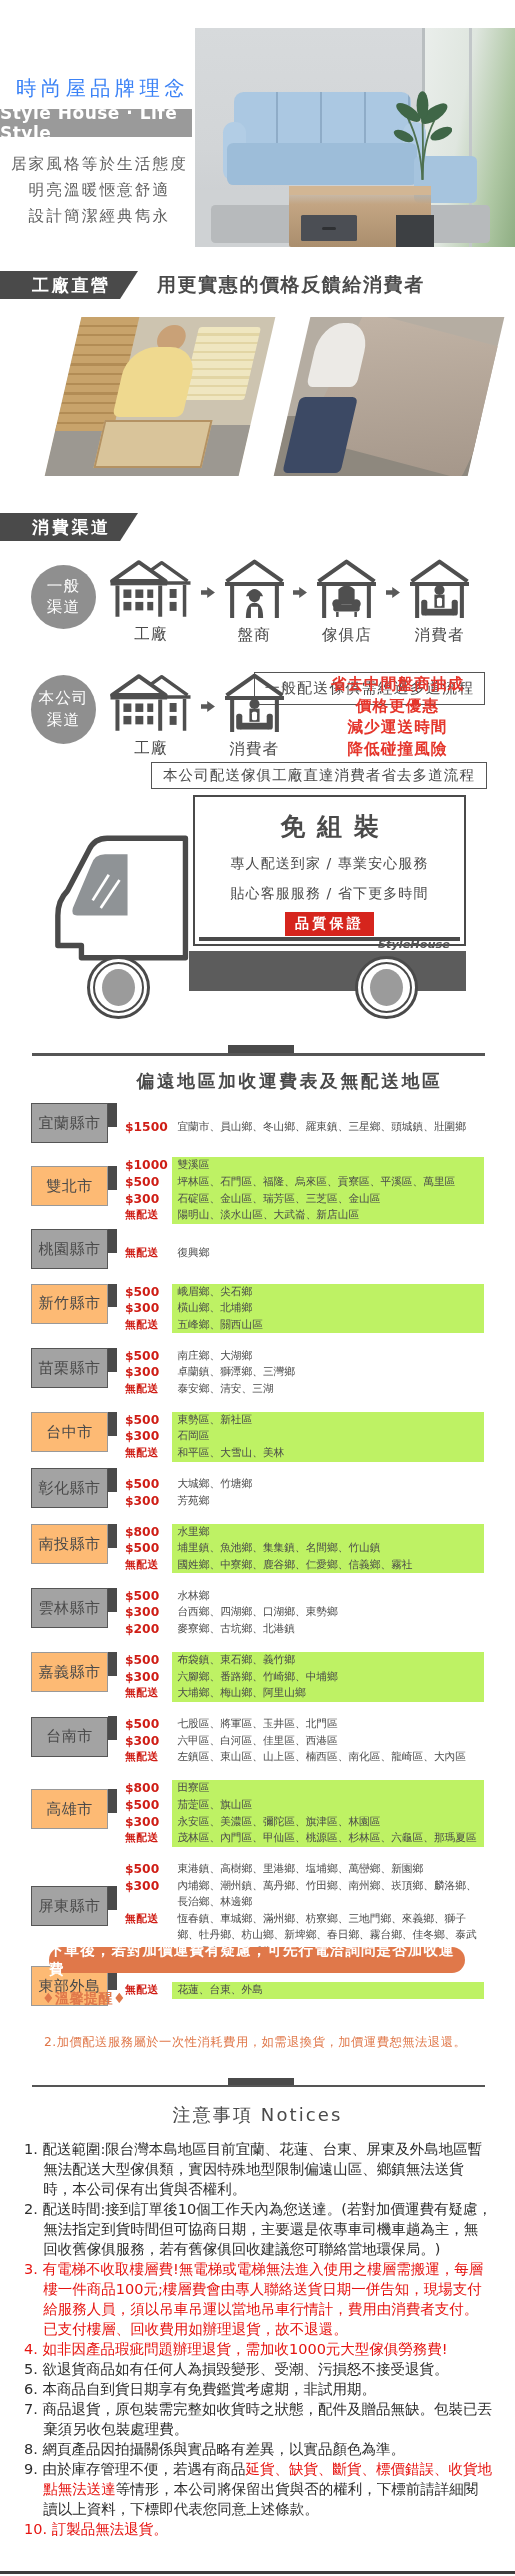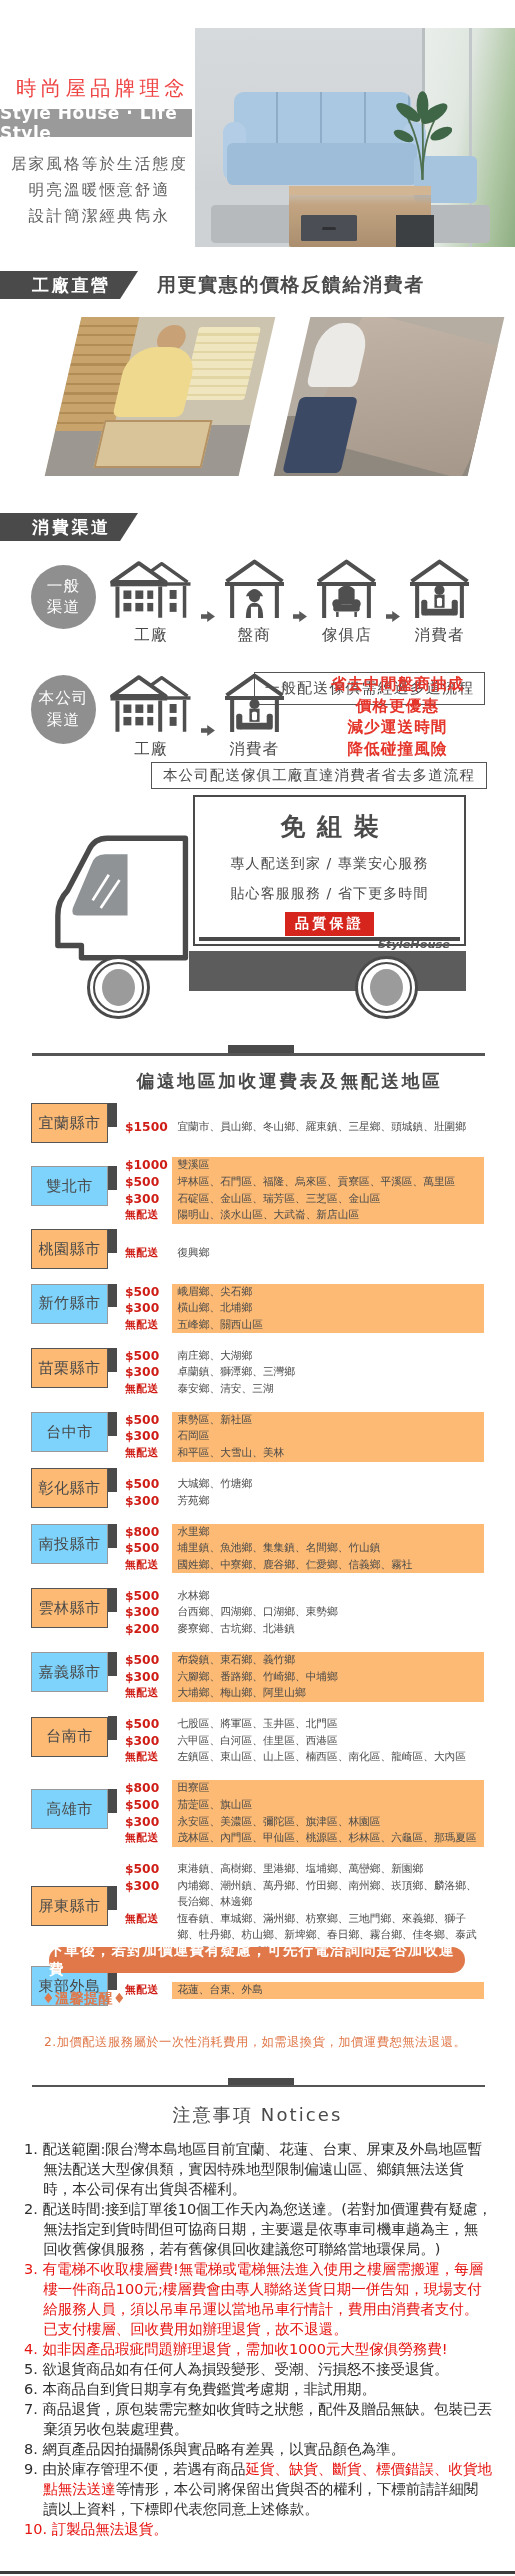--- a/index.html
+++ b/index.html
@@ -1,21 +1,21 @@
 <!DOCTYPE html>
 <html style="font-size:8.6px"><head>
 <meta charset="utf-8">
 <style>
   html,body{margin:0;padding:0;background:#fff;}
   #page{position:relative;width:515px;height:2576px;background:#fff;overflow:hidden;
         font-family:"DejaVu Sans","Liberation Sans",sans-serif;}
   .abs{position:absolute;}
 
   
-  .hero-title{left:16px;top:74px;font-size:20.4px;color:#ef4444;letter-spacing:4.3px;font-weight:500;}
+  .hero-title{left:16px;top:74px;font-size:20.4px;color:#3b82f6;letter-spacing:4.3px;font-weight:500;}
   .hero-banner{left:0;top:109px;width:192px;height:28px;background:#9a9a9a;color:#fff;
                font-size:17px;font-weight:bold;display:flex;align-items:center;justify-content:center;letter-spacing:0.5px;}
   .hero-lines{left:5.4px;top:151px;width:188px;text-align:center;}
   .hero-lines div{font-size:15.6px;color:#5f5f5f;letter-spacing:2.1px;line-height:26px;font-weight:500;font-family:Liberation Serif, serif;}
 
   .scene{left:195px;top:28px;width:320px;height:219px;overflow:hidden;
          background:linear-gradient(180deg,#d7dadc 0%,#d2d5d7 55%,#c8cbce 100%);}
   .scene .floor{position:absolute;bottom:0;left:0;width:100%;height:26%;background:#cfd2d4;}
   .scene .window{position:absolute;right:0;top:0;width:90px;height:100%;
          background:linear-gradient(100deg,#eaeeeb 0%,#dfe6df 40%,#aec7a3 75%,#8fae83 100%);border-left:3.2px solid #b9bec0;}
@@ -40,21 +40,21 @@
               letter-spacing:2.7px;display:flex;align-items:center;padding-left:32px;box-sizing:border-box;
               clip-path:polygon(0 0,100% 0,87% 100%,0 100%);}
   .factory-headline{left:157px;top:272px;font-size:19px;color:#4a4a4a;font-weight:600;letter-spacing:1.6px;}
 
   .photo{top:317px;width:194px;height:159px;transform:skewX(-13deg);overflow:hidden;}
   .ph-floor{position:absolute;bottom:0;left:0;width:100%;background:#9c9891;}
   
   .ellipse{width:65px;background:#8f8f8f;border-radius:50%;color:#fff;display:flex;flex-direction:column;
            align-items:center;justify-content:center;}
   .ellipse div{font-size:15.6px;letter-spacing:1.1px;line-height:21.5px;}
-  .flow{display:flex;align-items:center;gap:8.6px;}
+  .flow{display:flex;align-items:flex-start;gap:8.6px;}
   .flow-step{display:flex;flex-direction:column;align-items:center;}
   .house-svg{width:61px;height:61px;}
   .house-svg.factory{width:82px;height:60px;}
   .flow-arrow{width:14.5px;height:13px;margin-top:28px;}
   .flow-label{font-size:15.6px;color:#4a4a4a;margin-top:6.4px;letter-spacing:1.1px;}
   .caption-box{border:1.1px solid #555;color:#4a4a4a;display:flex;align-items:center;justify-content:center;letter-spacing:1.1px;}
   .benefits{left:314px;top:674px;width:167px;text-align:center;color:#e5352b;font-weight:bold;}
   .benefits div{font-size:15.6px;line-height:21.5px;letter-spacing:1.1px;}
 
   
@@ -71,30 +71,30 @@
   .wheel .hub{position:absolute;left:11.8px;top:9.7px;right:11.8px;bottom:9.7px;background:#9b9b9b;border-radius:50%;}
   .bed{left:189px;top:951px;width:277px;height:40px;background:#5c5c5c;}
   .road-line{height:2.7px;background:#555;}
   .road-block{background:#4a4a4a;}
 
   
   .table-title{left:0;top:1069px;width:515px;text-align:center;font-size:17.7px;font-weight:bold;color:#4a4a4a;letter-spacing:2.7px;padding-left:32px;}
   #fee-table{left:0;top:1103px;width:515px;}
   .fee-group{display:flex;align-items:center;margin:0 31px 5.4px 31px;min-height:40px;}
   .county-cell{flex:0 0 94px;}
-  .county-box{position:relative;width:75px;height:38px;background:#fdba74;border:1.1px solid #555;
+  .county-box{position:relative;width:75px;height:38px;background:#a3a3a3;border:1.1px solid #555;
               display:flex;align-items:center;justify-content:center;font-size:15px;color:#4a4a4a;letter-spacing:0.5px;}
-  .fee-group.hl .county-box{background:#7dd3fc;border-color:#999;}
+  .fee-group.hl .county-box{background:#fdba74;border-color:#999;}
   .county-tab{position:absolute;top:-1.1px;right:-9.7px;width:8.6px;height:23.6px;background:#4a4a4a;}
   .rows{flex:1;display:flex;flex-direction:column;margin-top:9px;}
   .fee-row{display:flex;align-items:flex-start;}
   .fee{flex:0 0 47px;font-size:12.3px;font-weight:bold;color:#cf1d15;line-height:16.6px;}
   .fee.nd{font-size:10.7px;letter-spacing:0.5px;}
   .regions{flex:1;font-size:10.7px;color:#4a4a4a;line-height:16.6px;padding-left:5.4px;letter-spacing:0;}
-  .fee-group.hl .regions{background:#fdba74;}
+  .fee-group.hl .regions{background:#bef264;}
 
   .order-banner{left:49px;top:1947px;width:416px;height:26px;background:#e0784a;border-radius:13px;color:#fff;
                 font-size:14.5px;font-weight:bold;display:flex;align-items:center;justify-content:center;letter-spacing:1.1px;}
   .reminder-title{left:42px;top:1990px;color:#e0784a;font-size:14px;font-weight:bold;letter-spacing:0.5px;}
   .reminder{left:44px;width:451px;color:#e0784a;font-size:12.3px;letter-spacing:0.5px;}
 
   
   .notices-title{left:0;top:2103px;width:515px;text-align:center;font-size:18px;font-weight:500;color:#4a4a4a;letter-spacing:2.1px;}
   #notices{left:24px;top:2139px;width:468px;}
   .notice{margin:0;padding-left:19.3px;text-indent:-19.3px;font-size:14.5px;line-height:20px;color:#2d2d2d;}

